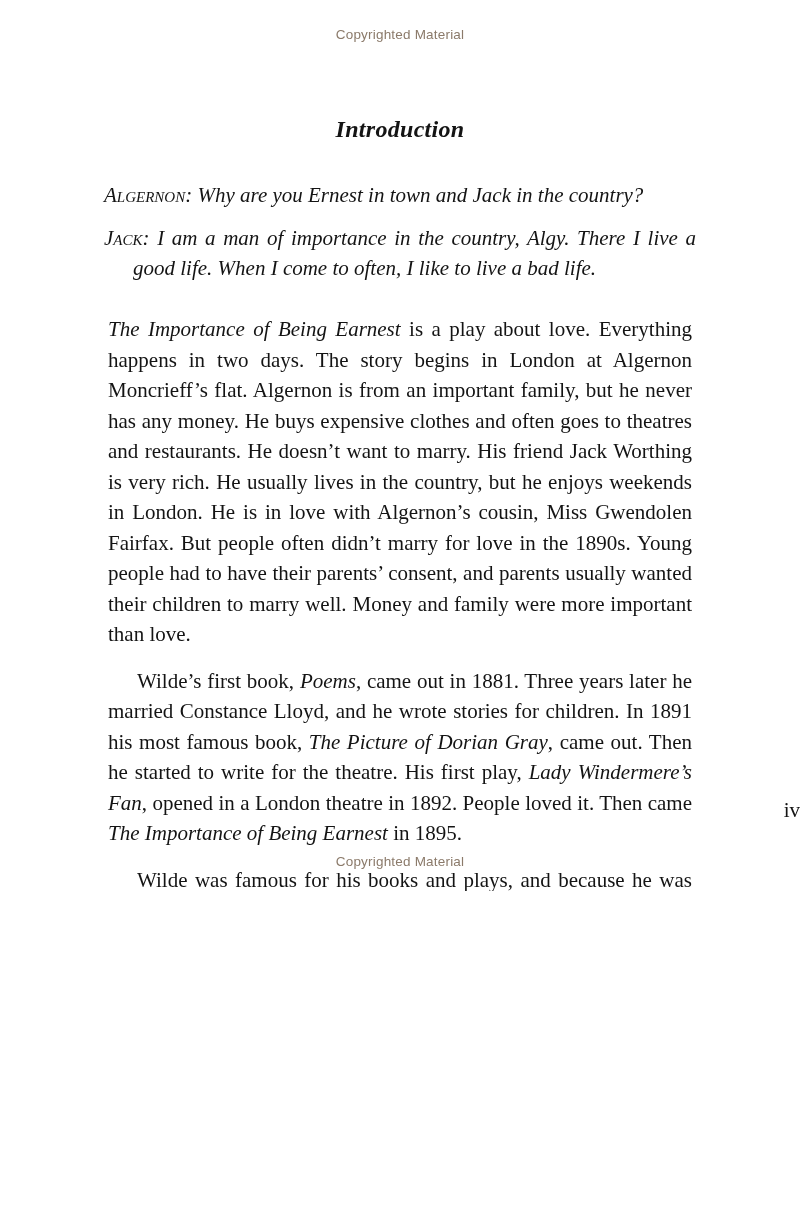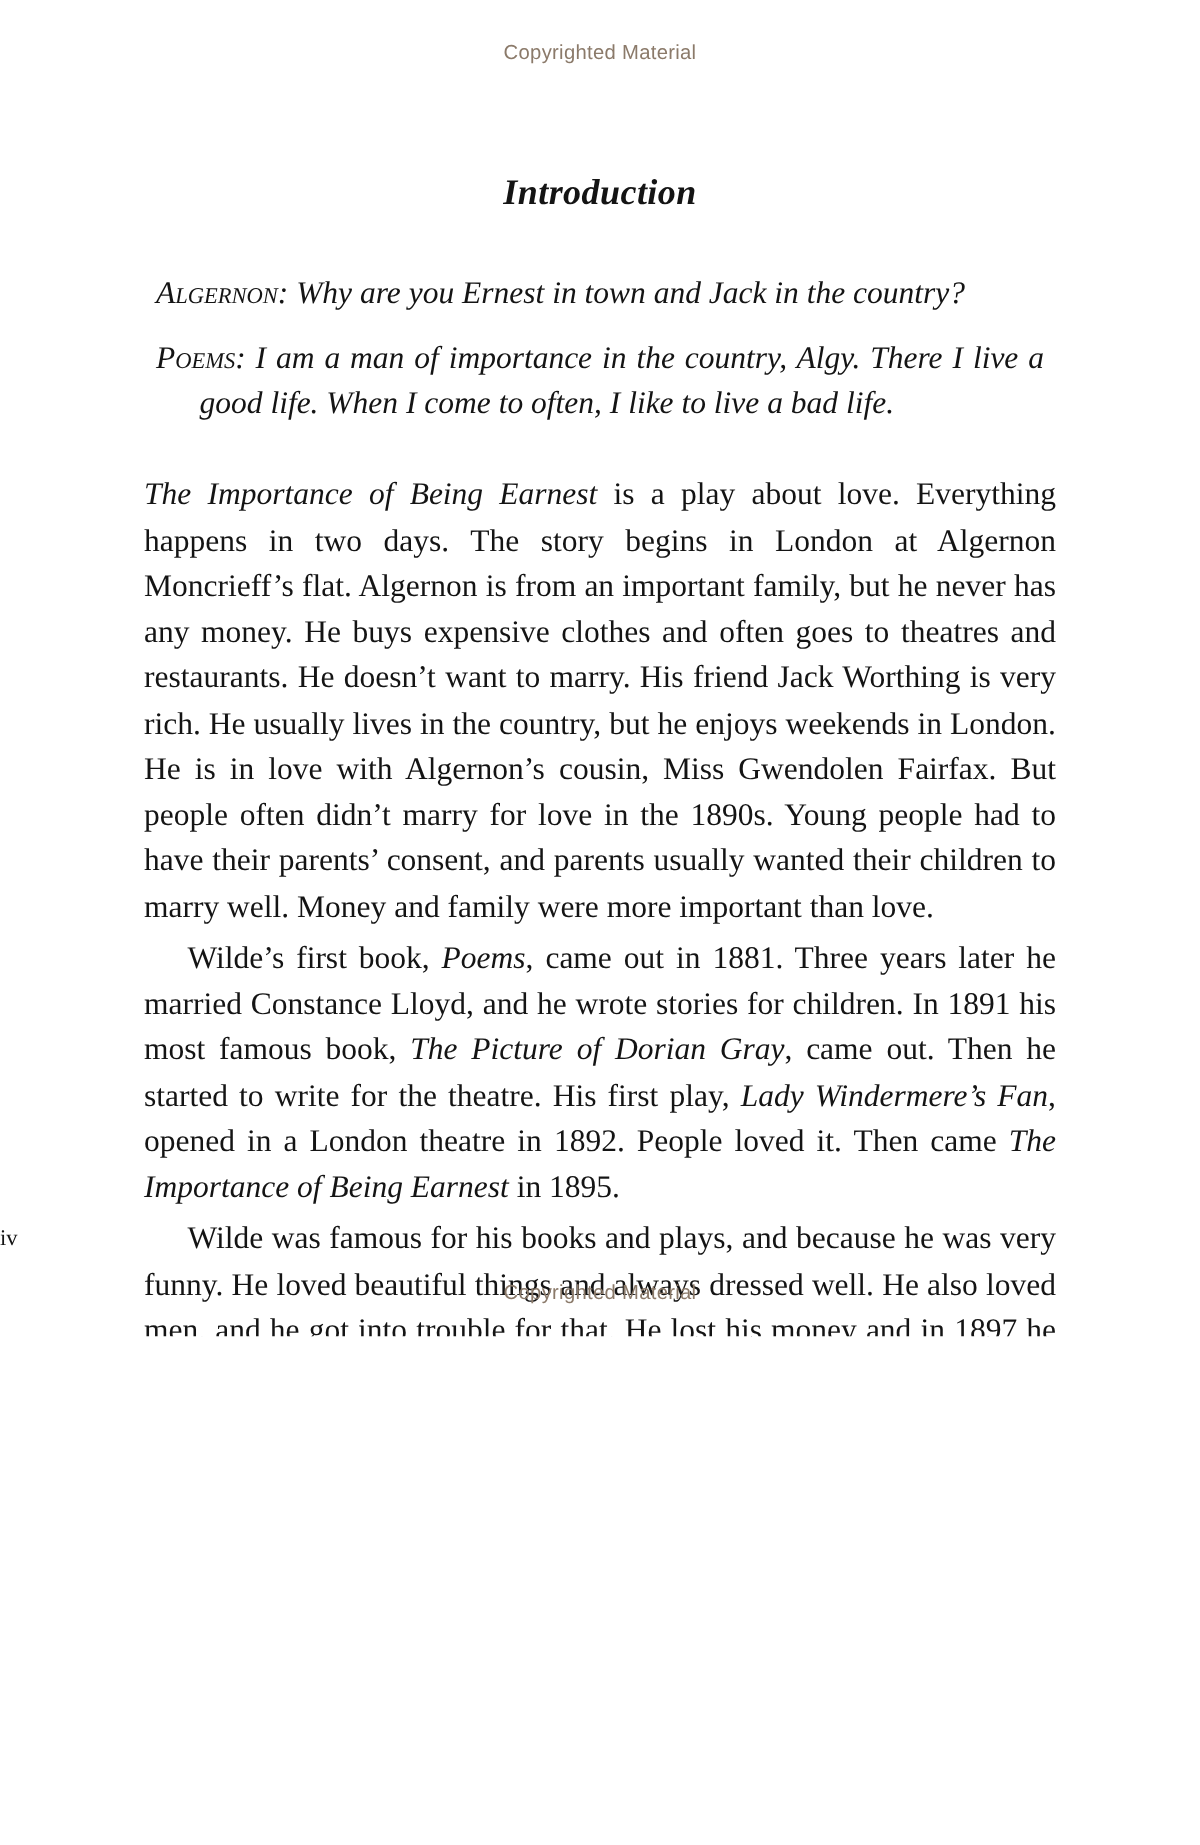--- a/index.html
+++ b/index.html
@@ -51,55 +51,55 @@
   }
   .dialogue p {
     margin: 12px;
     padding-left: 29px;
     text-indent: -29px;
   }
   .speaker {
     font-variant: small-caps;
   }
   .body-para {
-    margin: 4px;
+    margin: 16px;
   }
   .gap-above {
     margin-top: 30.5px;
   }
   .indent {
     text-indent: 29px;
   }
   .it {
     font-style: italic;
   }
   .page-number {
     position: absolute;
     left: 0;
     right: 0;
-    bottom: 56px;
-    text-align: left;
-    font-size: 15px;
+    bottom: 68px;
+    text-align: right;
+    font-size: 21px;
     color: #141414;
   }
 </style>
 </head>
 <body>
 
 <div class="page">
 
   <div class="copyright copyright-top">Copyrighted Material</div>
 
   <h1 class="book-title">Introduction</h1>
 
   <div class="content">
 
     <div class="dialogue">
       <p><span class="speaker">Algernon:</span><span> Why are you Ernest in town and Jack in the country?</span></p>
-      <p><span class="speaker">Poems:</span><span> I am a man of importance in the country, Algy. There I live a good life. When I come to often, I like to live a bad life.</span></p>
+      <p><span class="speaker">Jack:</span><span> I am a man of importance in the country, Algy. There I live a good life. When I come to often, I like to live a bad life.</span></p>
     </div>
 
     <p class="body-para gap-above"><span class="it">The Importance of Being Earnest</span><span> is a play about love. Everything happens in two days. The story begins in London at Algernon Moncrieff’s flat. Algernon is from an important family, but he never has any money. He buys expensive clothes and often goes to theatres and restaurants. He doesn’t want to marry. His friend Jack Worthing is very rich. He usually lives in the country, but he enjoys weekends in London. He is in love with Algernon’s cousin, Miss Gwendolen Fairfax. But people often didn’t marry for love in the 1890s. Young people had to have their parents’ consent, and parents usually wanted their children to marry well. Money and family were more important than love.</span></p>
 
 
     <p class="body-para indent"><span>Wilde’s first book, </span><span class="it">Poems</span><span>, came out in 1881. Three years later he married Constance Lloyd, and he wrote stories for children. In 1891 his most famous book, </span><span class="it">The Picture of Dorian Gray</span><span>, came out. Then he started to write for the theatre. His first play, </span><span class="it">Lady Windermere’s Fan</span><span>, opened in a London theatre in 1892. People loved it. Then came </span><span class="it">The Importance of Being Earnest</span><span> in 1895.</span></p>
 
     <p class="body-para indent"><span>Wilde was famous for his books and plays, and because he was very funny. He loved beautiful things and always dressed well. He also loved men, and he got into trouble for that. He lost his money and in 1897 he moved to Paris. He died there in a cheap hotel in 1900.</span></p>
 
   </div>

